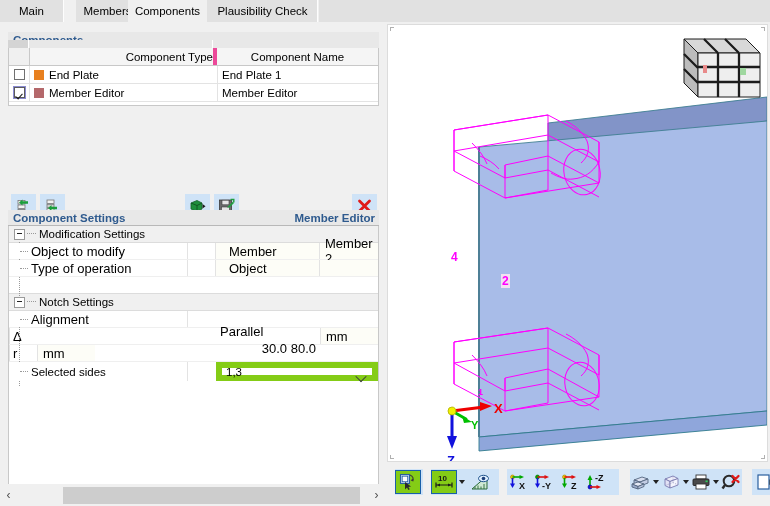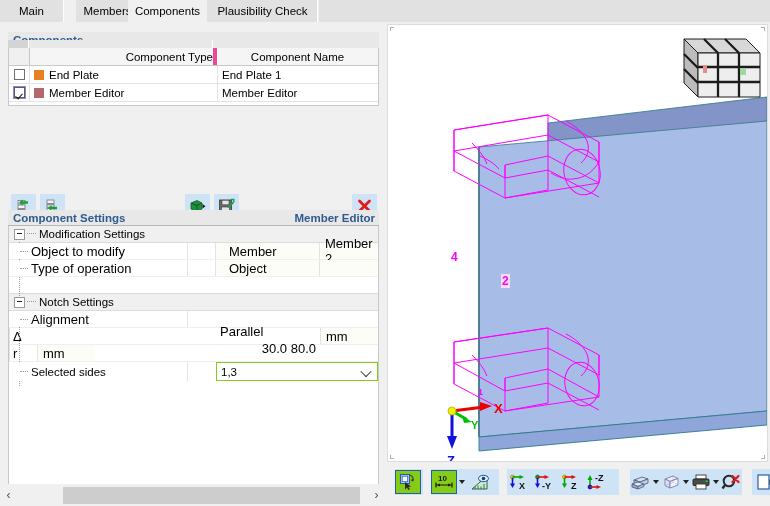--- a/index.html
+++ b/index.html
@@ -175,21 +175,21 @@
   .combo-row .label {
     width: 178px; display:flex; align-items:center; padding-left: 22px;
     box-sizing:border-box; background:#fff; position:relative;
   }
   .combo-row .label::before {
     content:""; position:absolute; left:11px; top:9px; width:8px; height:1px;
     border-top: 1px dotted #9a9a9a;
   }
   .combo-row .sym { width:28px; border-left:1px solid #e3e3e3; background:#fff;}
   .combo {
-    flex:1; margin: 0; border: 1px solid #84cc16; background:#fff;
+    flex:1; margin: 0; border: 6px solid #84cc16; background:#fff;
     display:flex; align-items:center; padding-left:4px; box-sizing:border-box;
     position: relative;
   }
   .combo .chev {
     position:absolute; right: 7px; top: 6px;
     width: 7px; height: 7px;
     border-right: 1.4px solid #3a3a3a; border-bottom: 1.4px solid #3a3a3a;
     transform: rotate(45deg) translate(-1px,-1px); 
   }
 

